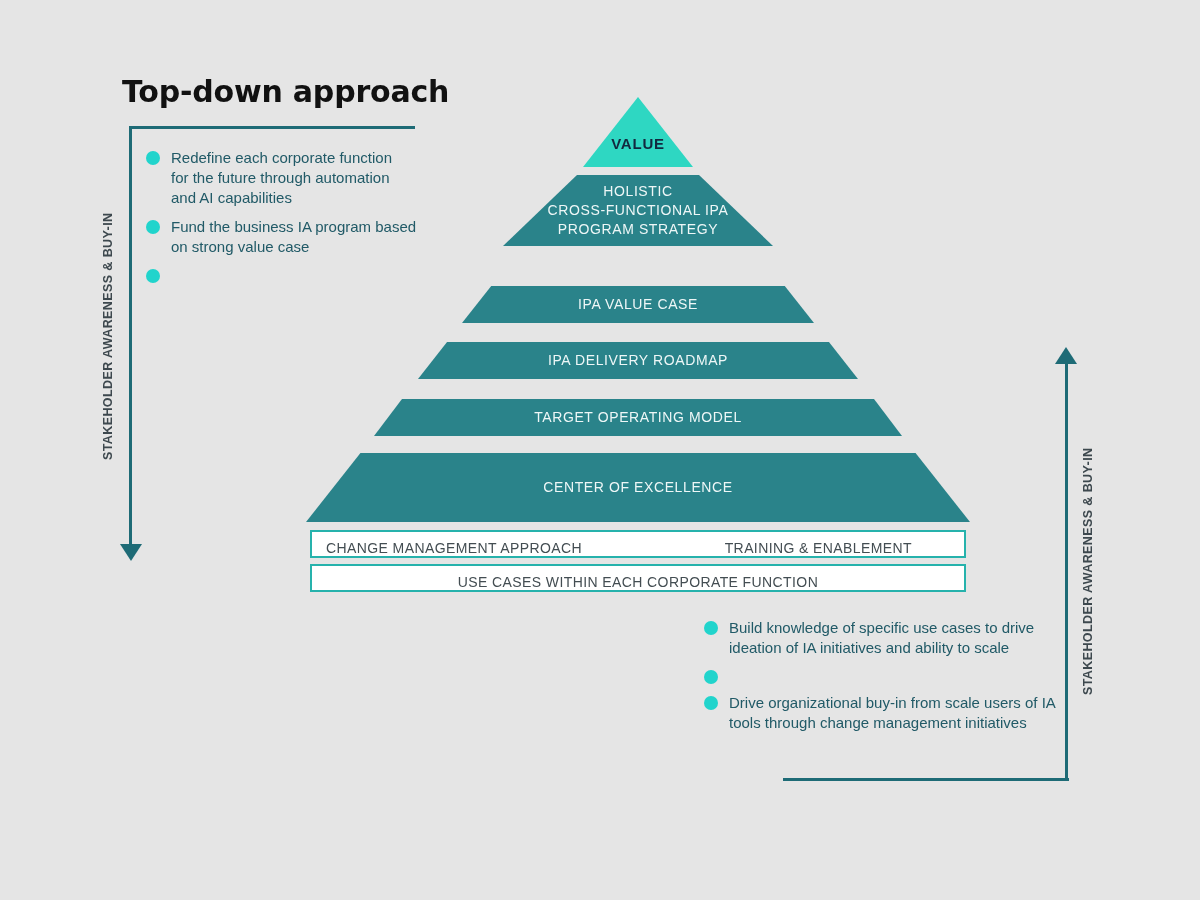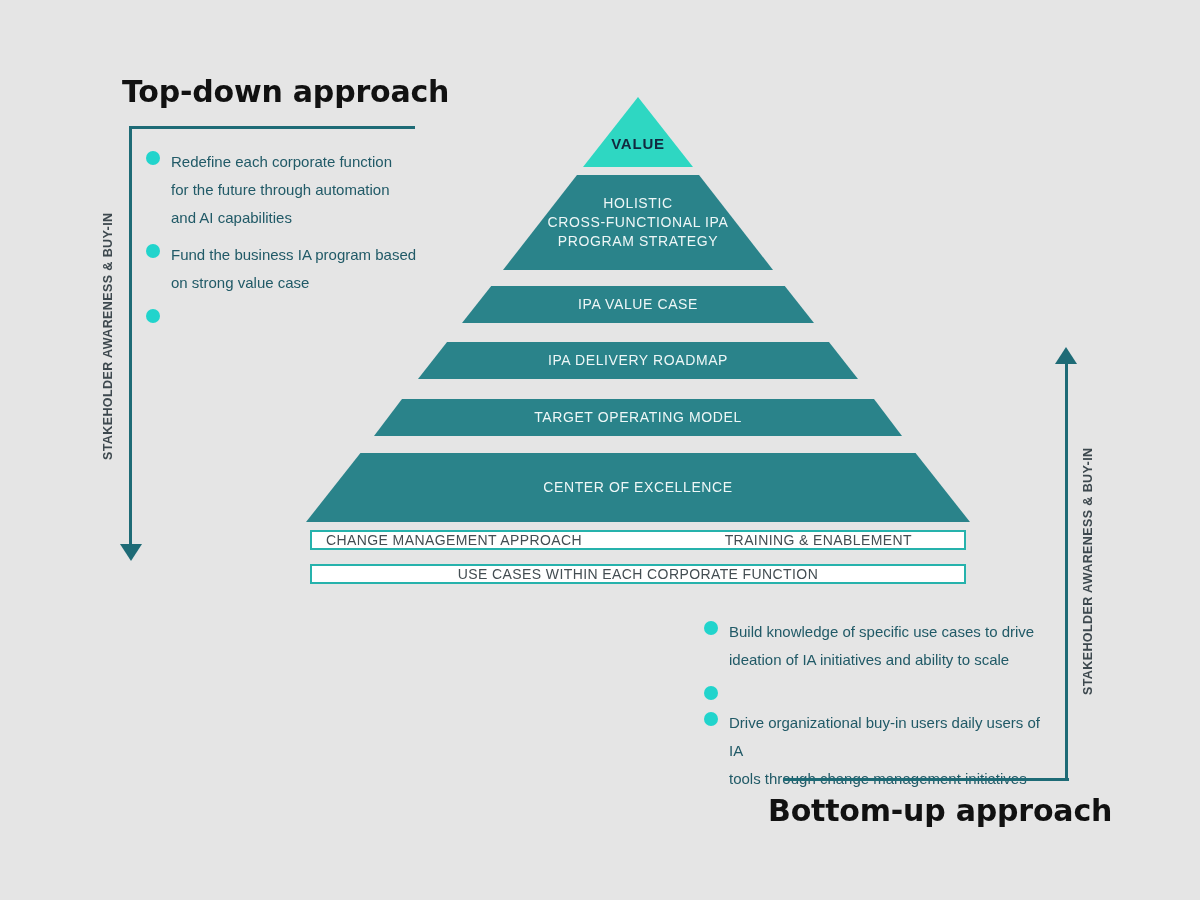--- a/index.html
+++ b/index.html
@@ -37,46 +37,46 @@
   .axis-label.left  { left:96px;  top:128px; width:24px; height:416px; }
   .axis-label.right { left:1076px; top:368px; width:24px; height:406px; }
 
   
   .bullets { position:absolute; list-style:none; display:flex; flex-direction:column; gap:9px; }
   .bullets.left-bullets  { left:146px; top:148px; width:300px; }
   .bullets.right-bullets { left:704px; top:618px; width:352px; }
   .bullet { display:flex; gap:11px; }
   .dot { flex:none; width:14px; height:14px; border-radius:50%;
          background:var(--bullet-dot,#21d4cc); margin-top:3px; }
-  .btext { font-size:15px; line-height:28px; font-weight:500;
+  .btext { font-size:15px; line-height:20px; font-weight:500;
            color:var(--bullet-text,#215a67); white-space:pre-line; }
 
   
   .level { position:absolute; display:flex; align-items:center; justify-content:center;
            background:var(--teal-band,#2a838a); }
   .lvl-label { font-size:14px; letter-spacing:0.6px; color:var(--band-text,#eef7f7);
                text-align:center; white-space:pre-line; line-height:19px; }
   .l1 { left:583px; top:97px;  width:110px; height:70px;
         clip-path:polygon(50% 0, 100% 100%, 0 100%);
         background:var(--value-triangle,#2ed7c2); align-items:flex-end; }
   .l1 .lvl-label { font-weight:700; color:var(--value-text,#12293f);
         letter-spacing:0.8px; padding-bottom:14px; font-size:15px; }
-  .l2 { left:503px; top:175px; width:270px; height:95px;
+  .l2 { left:503px; top:175px; width:270px; height:71px;
         clip-path:polygon(27.4% 0, 72.6% 0, 100% 100%, 0 100%); }
   .l3 { left:462px; top:286px; width:352px; height:37px;
         clip-path:polygon(8.3% 0, 91.7% 0, 100% 100%, 0 100%); }
   .l4 { left:418px; top:342px; width:440px; height:37px;
         clip-path:polygon(6.6% 0, 93.4% 0, 100% 100%, 0 100%); }
   .l5 { left:374px; top:399px; width:528px; height:37px;
         clip-path:polygon(5.3% 0, 94.7% 0, 100% 100%, 0 100%); }
   .l6 { left:306px; top:453px; width:664px; height:69px;
         clip-path:polygon(8.2% 0, 91.8% 0, 100% 100%, 0 100%); }
 
   
-  .fbox { position:absolute; left:310px; width:656px; height:20px;
+  .fbox { position:absolute; left:310px; width:656px; height:28px;
           border:2px solid var(--box-border,#26b2ac); background:#fff;
           display:flex; align-items:flex-end; }
   .fbox .flabel { font-size:14px; letter-spacing:0.4px; color:var(--box-text,#434d52); white-space:nowrap; }
   .fbox.box1 { top:530px; justify-content:space-between; padding:0 52px 0 14px; }
   .fbox.box2 { top:564px; justify-content:center; }
 </style>
 </head>
 <body>
 
 <div class="canvas">
@@ -137,24 +137,23 @@
     <li class="bullet">
       <span class="dot"></span>
       <span class="btext">Build knowledge of specific use cases to drive
 ideation of IA initiatives and ability to scale</span>
     </li>
     <li class="bullet">
       <span class="dot"></span>
     </li>
     <li class="bullet">
       <span class="dot"></span>
-      <span class="btext">Drive organizational buy-in users daily users of IA
+      <span class="btext">Drive organizational buy-in from scale users of IA
 tools through change management initiatives</span>
     </li>
   </ul>
 
   <div class="hline right-hline"></div>
   <div class="vline right-vline"></div>
   <div class="arrowhead up"></div>
   <div class="axis-label right">STAKEHOLDER AWARENESS &amp; BUY-IN</div>
-  <div class="heading bottom">Bottom-up approach</div>
 
 </div>
 
 </body></html>

